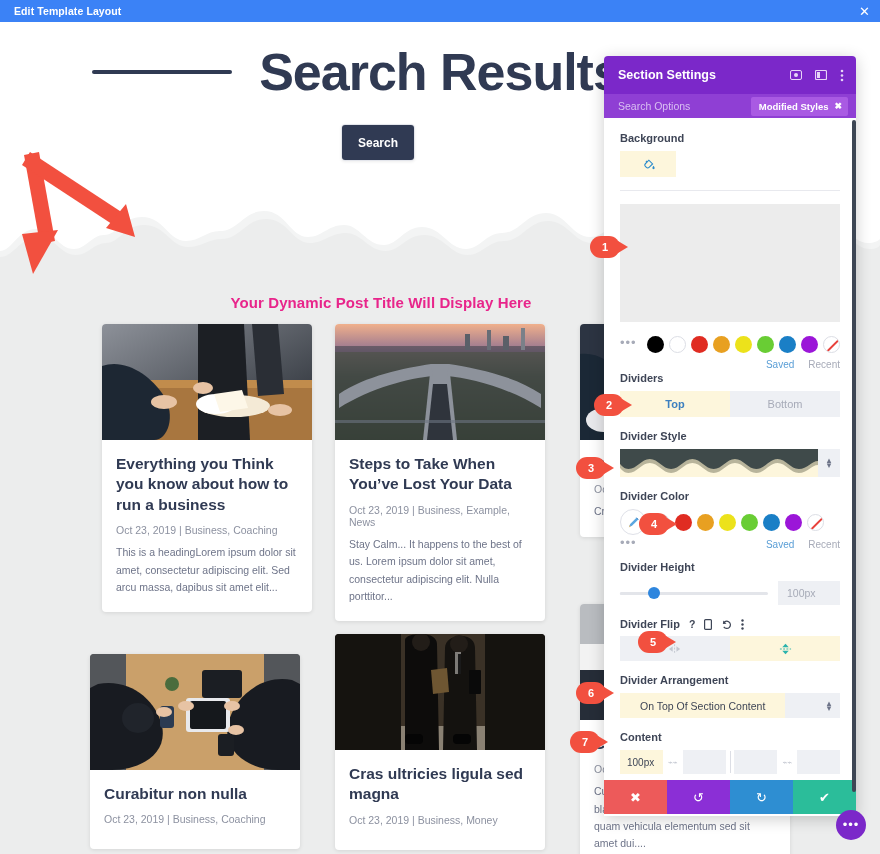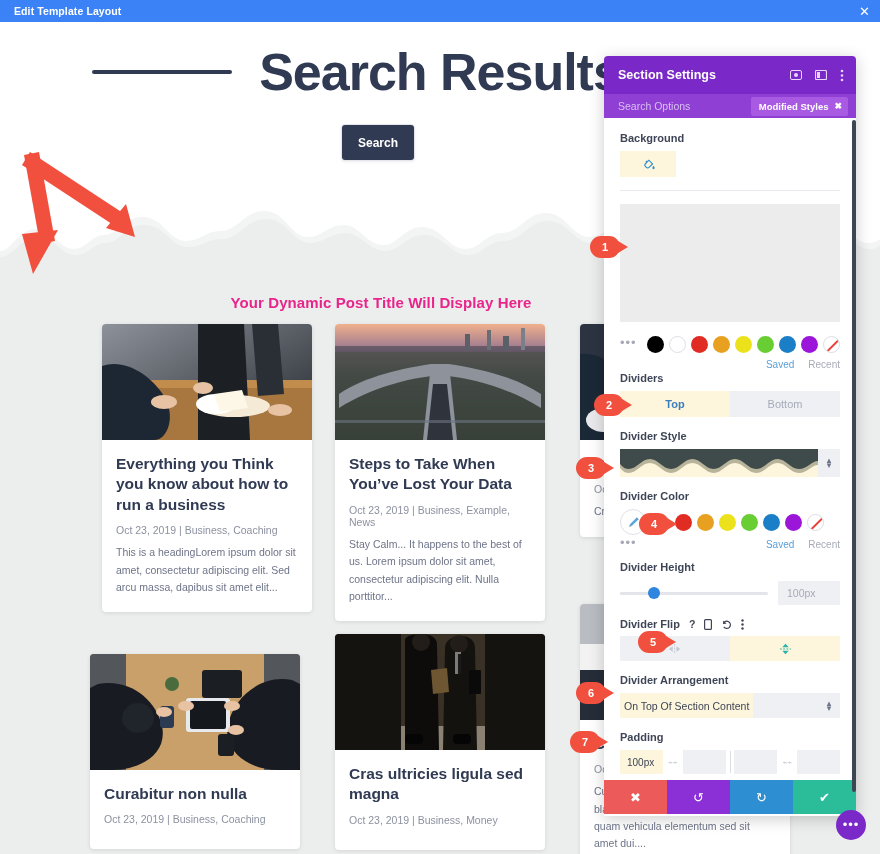--- a/index.html
+++ b/index.html
@@ -151,21 +151,21 @@
              padding-left:9px; font-size:10.5px; color:#a7abb8; cursor:text;}
 
   .flip-head { display:flex; align-items:center; gap:9px; margin-top:13px;}
   .flip-head .fld-label { margin:0; }
   .flip-ic { color:#3e4556; font-size:10.5px; cursor:pointer; display:flex; align-items:center;}
   .flip-row { display:flex; margin-top:6px; height:25px;}
   .flip-a { flex:1; background:#eef0f4; display:flex; align-items:center; justify-content:center; cursor:pointer;}
   .flip-b { flex:1; background:#fdf6dc; display:flex; align-items:center; justify-content:center; cursor:pointer;}
 
   .select-row { display:flex; margin-top:6px; height:25px; background:#eef0f4; align-items:center; cursor:pointer;}
-  .select-val { background:#fdf6dc; height:25px; display:flex; align-items:center; padding:0 4px;
+  .select-val { background:#fdf6dc; height:25px; display:flex; align-items:center; padding:0 20px;
                 font-size:10.5px; color:#3e4556; }
   .select-sp { flex:1; }
   .select-arrows { width:22px; display:flex; flex-direction:column; align-items:center; justify-content:center;
                    font-size:9px; color:#6e7489; line-height:5px; }
 
   .pad-row { display:flex; margin-top:6px; align-items:center; }
   .pad-cell { width:46px; height:24px; display:flex; align-items:center; padding-left:7px;
               font-size:10px; color:#6e7489;}
   .pad-filled { background:#fdf6dc; color:#3e4556;}
   .pad-empty { background:#eef0f4; color:#a7abb8;}
@@ -581,21 +581,21 @@
       <label class="fld-label" style="margin-top:13px;">Divider Arrangement</label>
       <div class="select-row">
         <div class="select-val">On Top Of Section Content</div>
         <div class="select-sp"></div>
         <div class="select-arrows">
           <span>▴</span>
             <span>▾</span>
         </div>
       </div>
 
-      <label class="fld-label" style="margin-top:13px;">Padding</label>
+      <label class="fld-label" style="margin-top:13px;">Content</label>
       <div class="pad-row">
         <div class="pad-cell pad-filled">100px</div>
         <div class="pad-link">⌁⌁</div>
         <div class="pad-cell pad-empty"></div>
         <div class="pad-sep"></div>
         <div class="pad-cell pad-empty"></div>
         <div class="pad-link">⌁⌁</div>
         <div class="pad-cell pad-empty"></div>
       </div>
       <div class="pad-labels">

